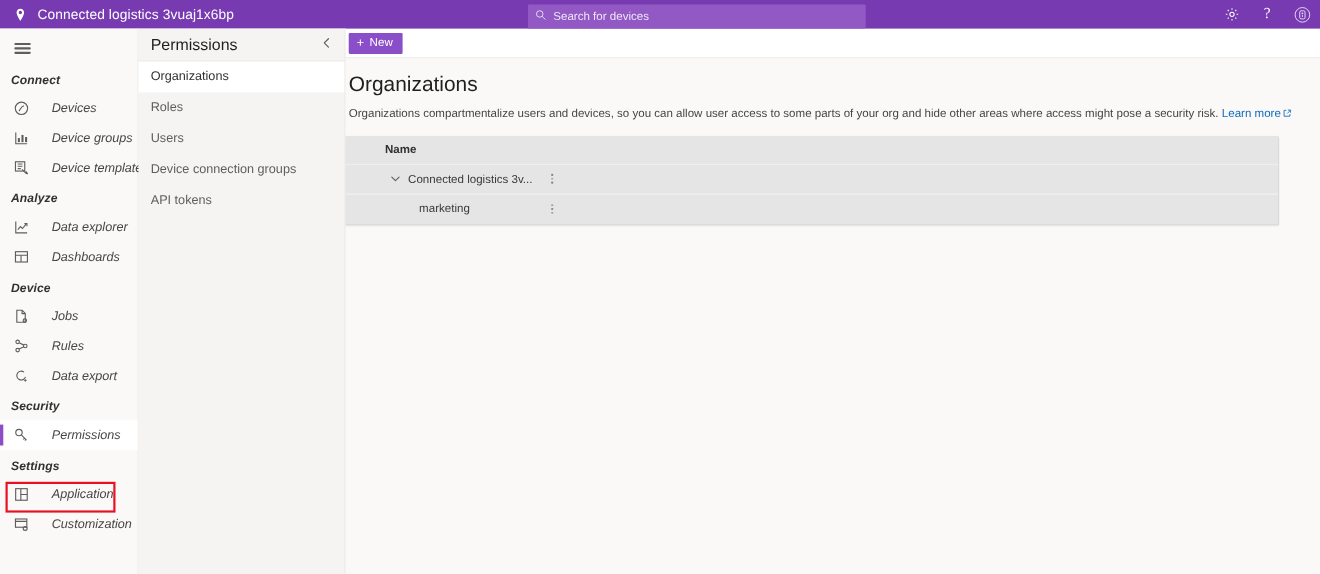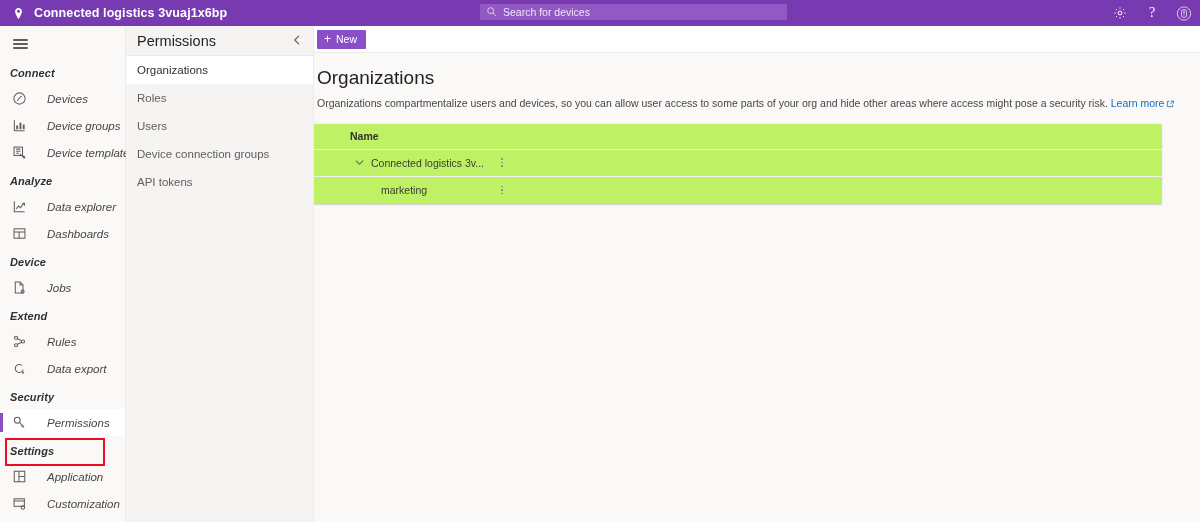--- a/index.html
+++ b/index.html
@@ -11,25 +11,25 @@
   }
   .app { position: relative; width: 1200px; height: 522px; display: flex; flex-direction: column; }
 
   
   .topbar {
     height: 26px; background: #773ab0; display: flex; align-items: center;
     flex: 0 0 26px; position: relative; color: #fff;
   }
   .topbar-left { display: flex; align-items: center; gap: 9px; padding-left: 12px; width: 330px; }
   .pin-icon { width: 13px; height: 13px; display: block; }
-  .app-title { font-size: 12.5px; font-weight: bold; color: #ffffff; letter-spacing: .1px; white-space: nowrap; }
+  .app-title { font-size: 12.5px; font-weight: normal; color: #ffffff; letter-spacing: .1px; white-space: nowrap; }
 
   .searchwrap { position: absolute; left: 480px; top: 4px; width: 307px; height: 18px; }
   .searchbox {
-    width: 100%; height: 16px; background: #9258c4; border: none; border-radius: 1px;
+    width: 100%; height: 22px; background: #9258c4; border: none; border-radius: 1px;
     display: flex; align-items: center; padding-left: 6px; gap: 6px;
   }
   .search-glass { width: 11px; height: 11px; flex: 0 0 11px; }
   .search-placeholder { font-size: 10.5px; color: #efe6f7; white-space: nowrap; }
 
   .topbar-right { position: absolute; right: 8px; top: 0; height: 26px; display: flex; align-items: center; gap: 16px; }
   .tb-icon { width: 16px; height: 16px; display: flex; align-items: center; justify-content: center; cursor: pointer; }
   .qmark { font-size: 14px; color: #fff; line-height: 1; font-family: "Liberation Serif", serif; }
 
   
@@ -93,21 +93,21 @@
   .content { padding: 14px 0 0 0; }
   .page-title { font-size: 19px; color: #201f1e; font-weight: normal; padding-left: 3px; }
   .page-desc {
     font-size: 10.5px; color: #484644; margin-top: 8px; padding-left: 3px;
     line-height: 1.3; white-space: nowrap;
   }
   .learn-more { color: #0f6cbd; text-decoration: none; cursor: pointer; }
   .ext-ic { width: 8px; height: 8px; margin-left: 2px; vertical-align: -1px; }
 
   .table-card {
-    margin-top: 13px; background: #bef264; width: 848px;
+    margin-top: 13px; background: #e5e5e5; width: 848px;
     box-shadow: 0 .6px 1.8px rgba(0,0,0,.10), 0 .3px .9px rgba(0,0,0,.07);
     border-radius: 1px;
   }
   .t-head { height: 26px; display: flex; align-items: center; border-bottom: 1px solid #f0efee; }
   .t-head .th-name { font-size: 10.5px; font-weight: bold; color: #323130; padding-left: 36px; }
   .t-row {
     height: 27px; display: flex; align-items: center; border-bottom: 1px solid #f3f2f1;
     cursor: pointer; position: relative;
   }
   .t-row:last-child { border-bottom: none; }
@@ -227,21 +227,20 @@
       <div class="nav-section">Device</div>
       <div class="nav-item">
         <svg class="nav-ic" viewBox="0 0 16 16" fill="none" stroke="#605e5c" stroke-width="1.1">
           <path d="M3.5 2.2h5.2l3 3v8.6H3.5z"></path>
             <path d="M8.6 2.3v3.1h3"></path>
           <circle cx="11.3" cy="12.2" r="1.6"></circle>
         </svg>
         <span class="nav-label">Jobs</span>
       </div>
 
-      <div class="nav-section">Extend</div>
       <div class="nav-item">
         <svg class="nav-ic" viewBox="0 0 16 16" fill="none" stroke="#605e5c" stroke-width="1.1">
           <circle cx="4.3" cy="4" r="1.7"></circle>
             <circle cx="4.3" cy="12" r="1.7"></circle>
             <circle cx="11.7" cy="8" r="1.7"></circle>
           <path d="M5.8 5l4.5 2.2M5.8 11l4.5-2.2"></path>
         </svg>
         <span class="nav-label">Rules</span>
       </div>
       <div class="nav-item">

